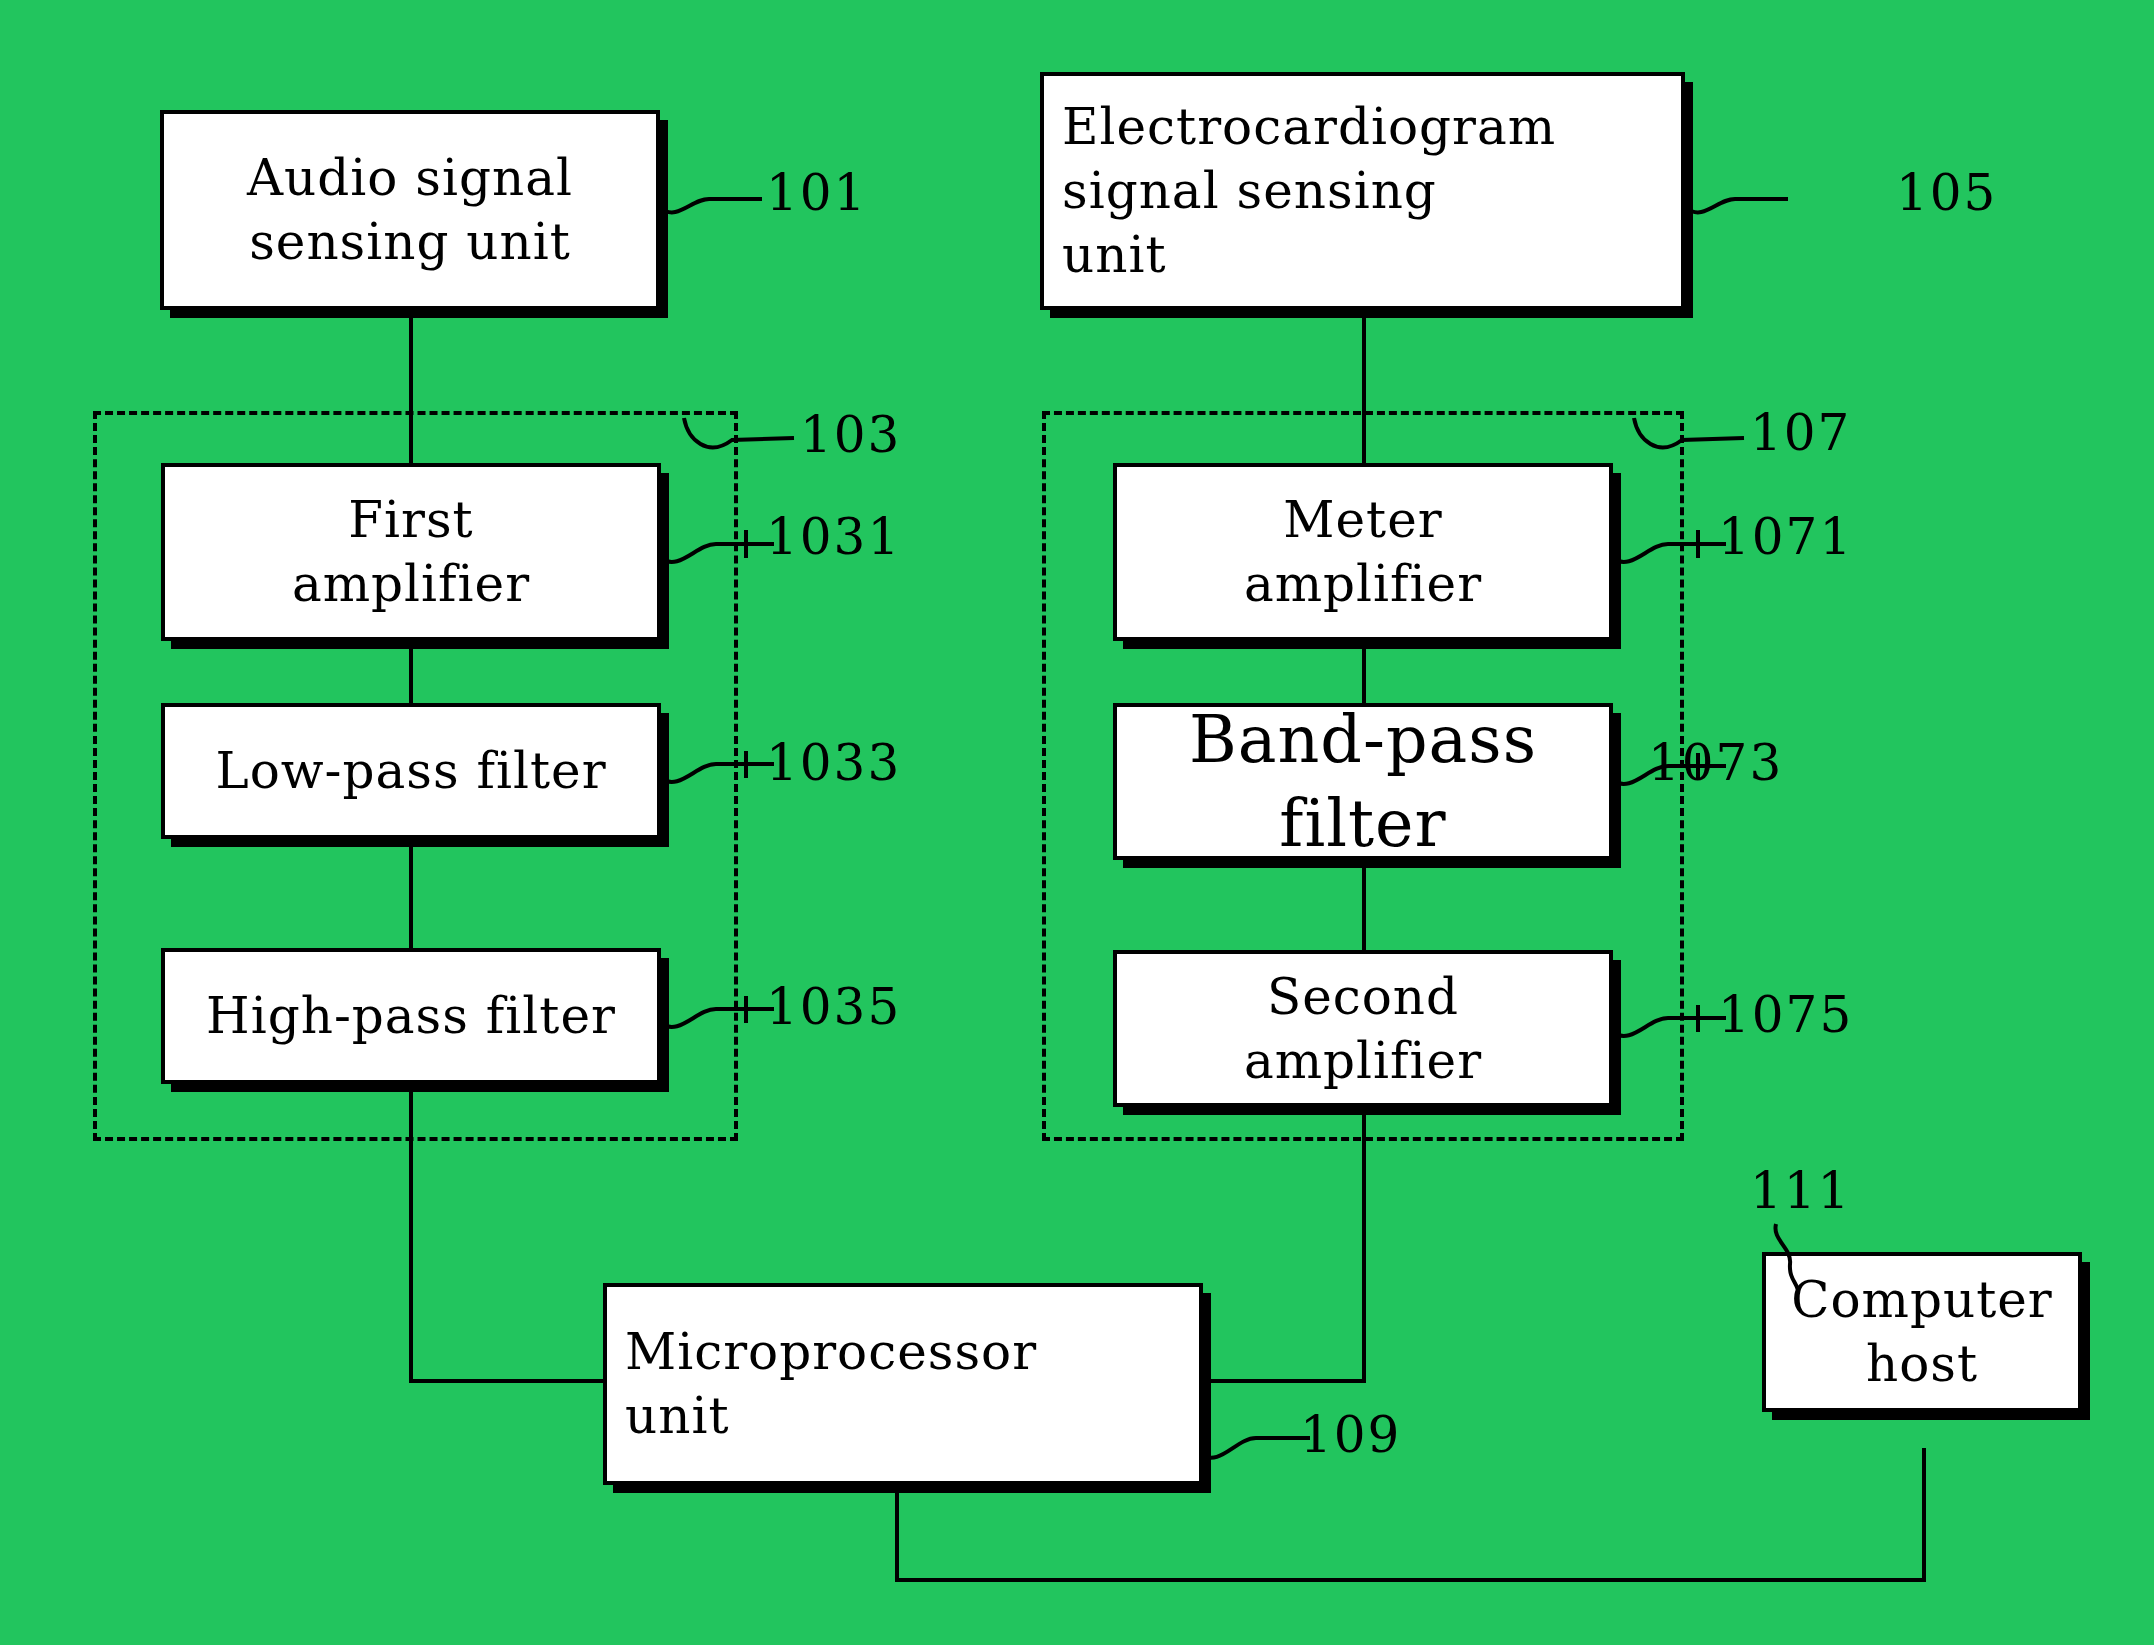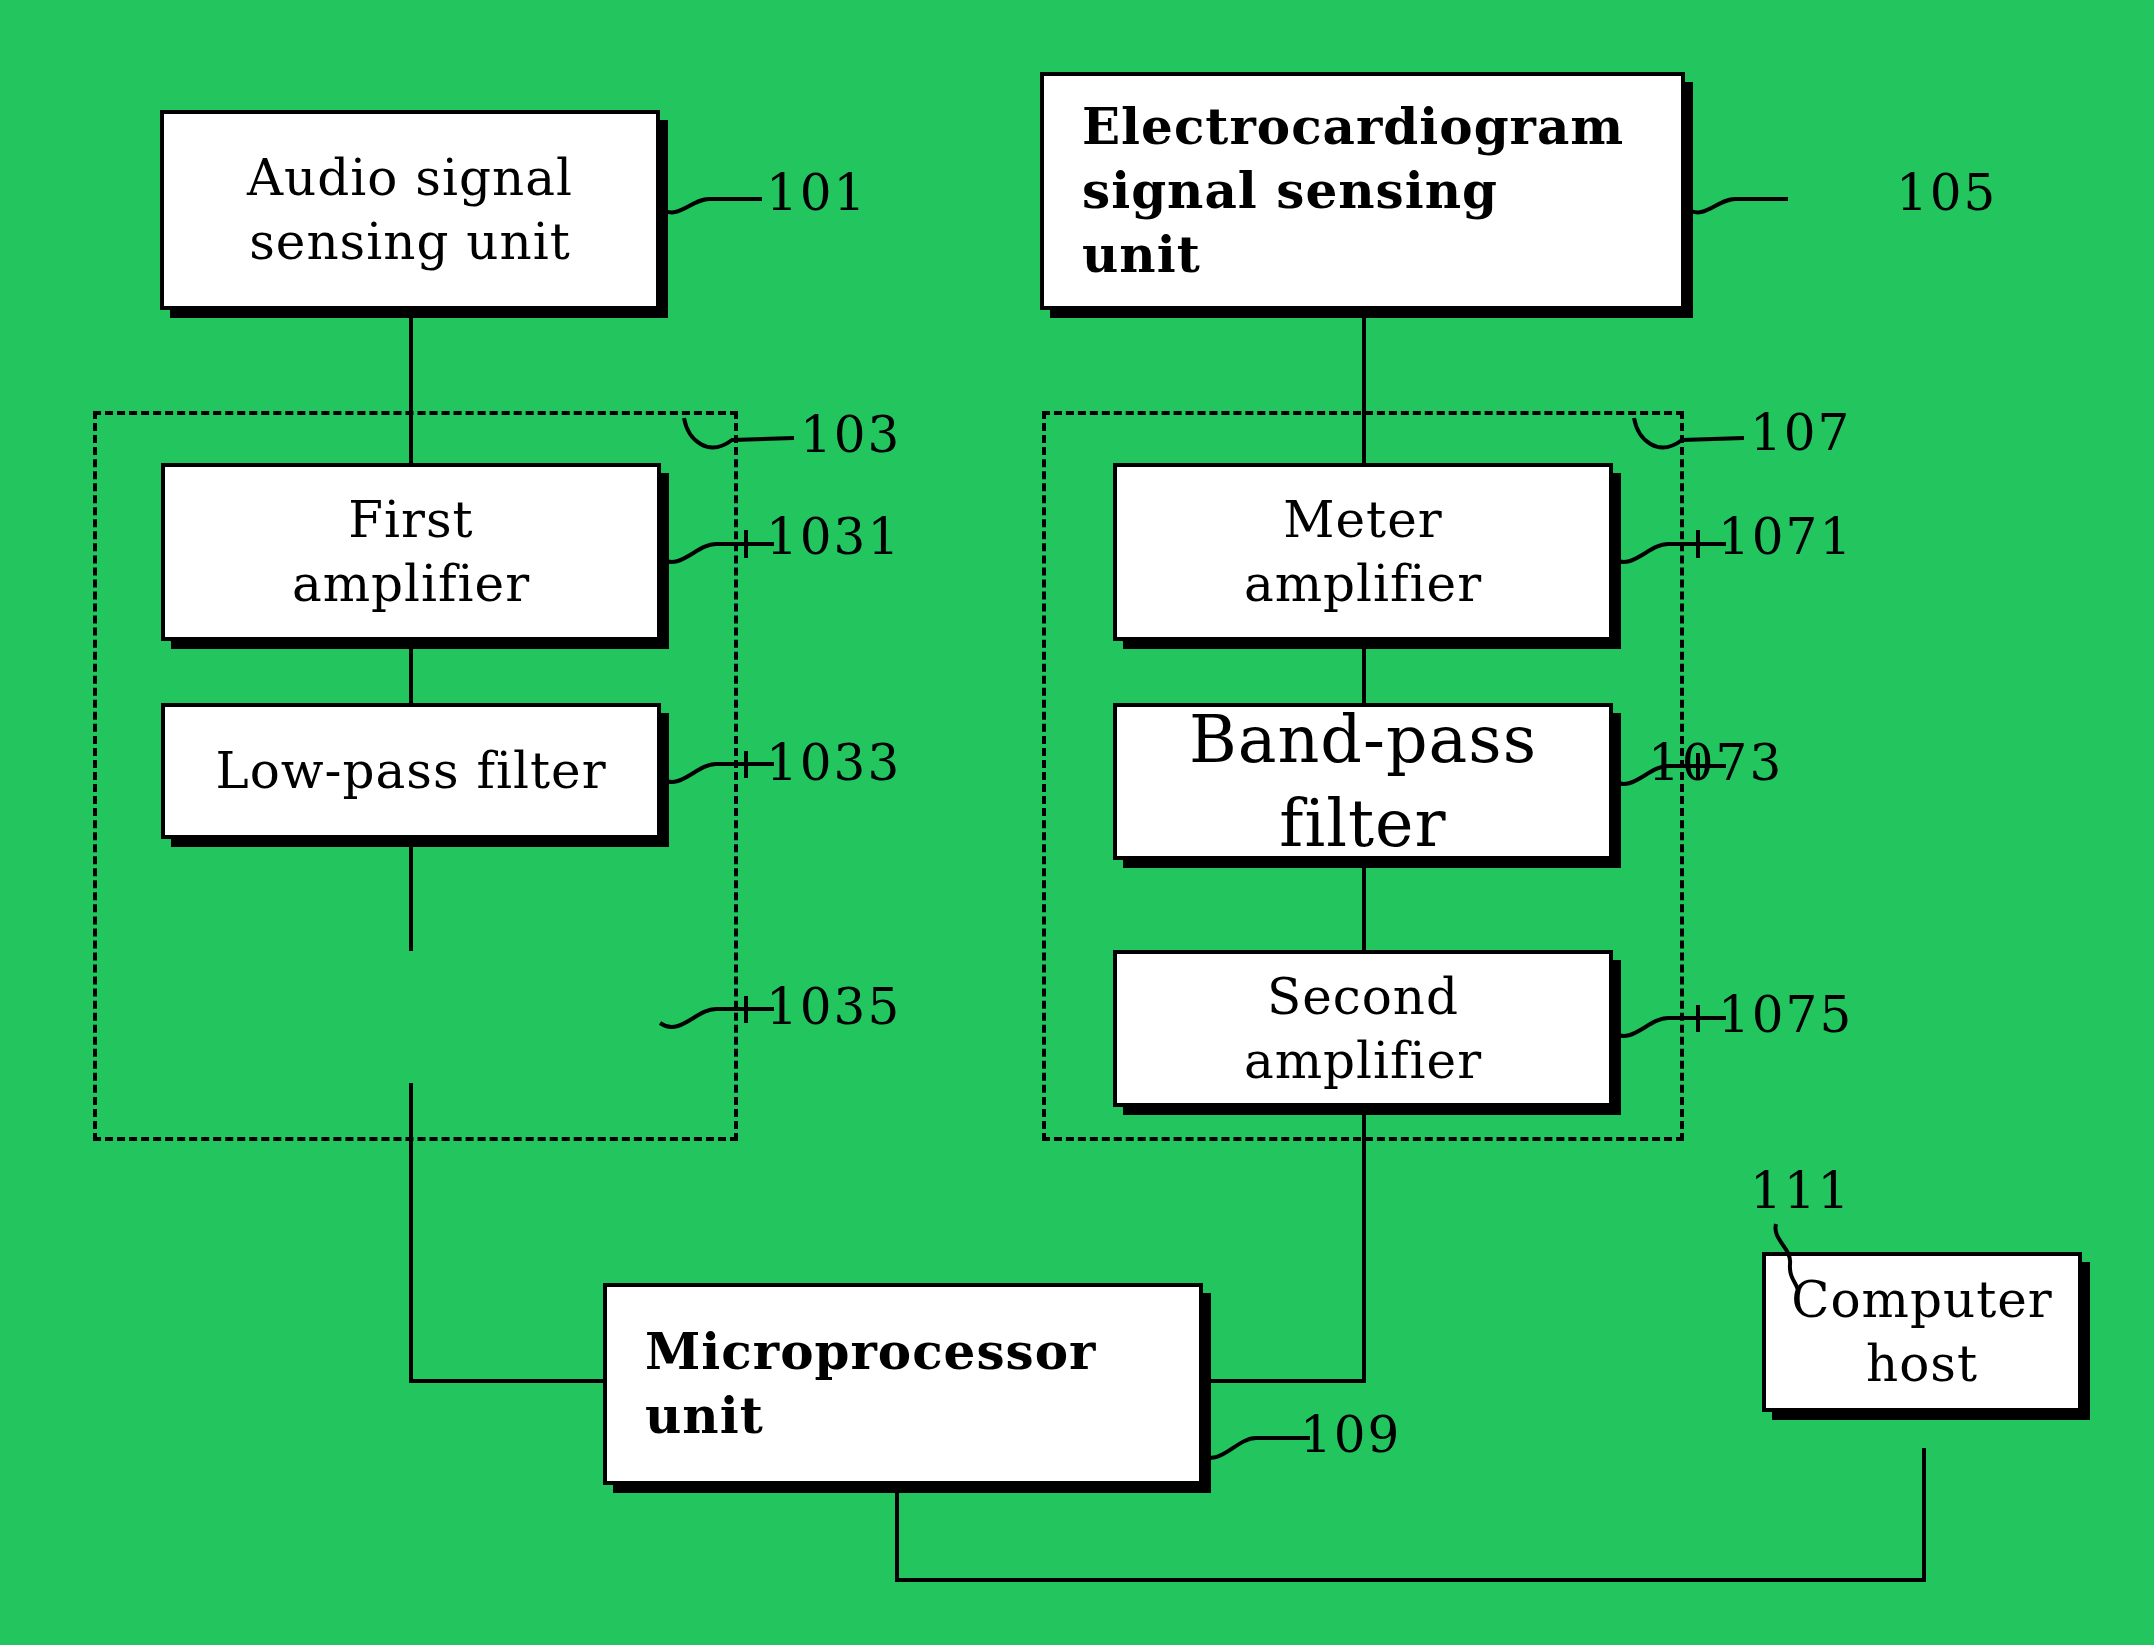--- a/index.html
+++ b/index.html
@@ -17,21 +17,21 @@
     align-items:center;
     justify-content:center;
     text-align:center;
     line-height:1.28;
     font-family:"DejaVu Serif",serif;
     letter-spacing:1px;
     z-index:6;
   }
   .blk .txt{display:block;padding:0 6px;white-space:pre-line;}
   .blk.lefttext{justify-content:flex-start;text-align:left;}
-  .blk.lefttext .txt{padding-left:38px;font-weight:bold;}
+  .blk.lefttext .txt{padding-left:18px;}
 
   
   .dashbox{
     position:absolute;
     box-sizing:border-box;
     border:4px dashed #000;
     background:transparent;
     z-index:2;
   }
 
@@ -99,20 +99,23 @@
 
   <div class="blk" style="left:161px; top:463px; width:500px; height:178px; font-size:50px;">
     <span class="txt">First
 amplifier</span>
   </div>
 
   <div class="blk" style="left:161px; top:703px; width:500px; height:136px; font-size:50px;">
     <span class="txt">Low-pass filter</span>
   </div>
 
+  <div class="blk" style="left:161px; top:948px; width:500px; height:136px; font-size:50px;">
+    <span class="txt">High-pass filter</span>
+  </div>
 
   <div class="blk" style="left:1113px; top:463px; width:500px; height:178px; font-size:50px;">
     <span class="txt">Meter
 amplifier</span>
   </div>
 
   <div class="blk" style="left:1113px; top:703px; width:500px; height:157px; font-size:65px;justify-content:center;">
     <span class="txt">Band-pass
 filter</span>
   </div>

